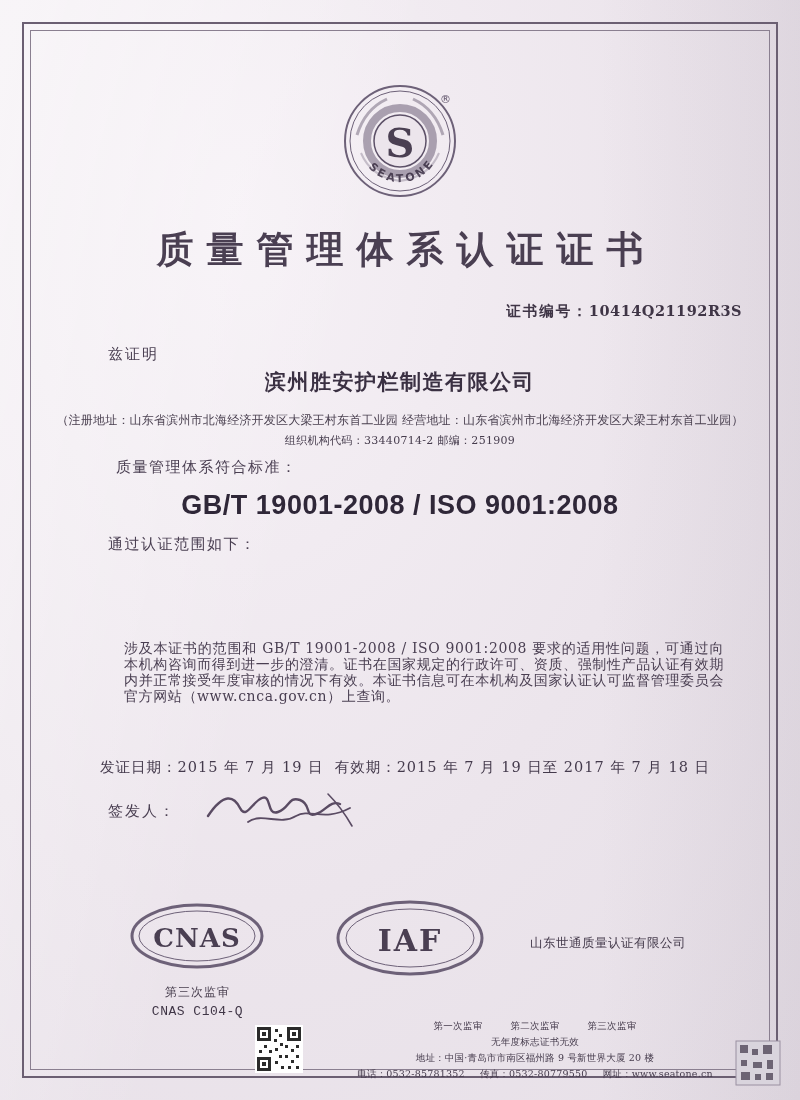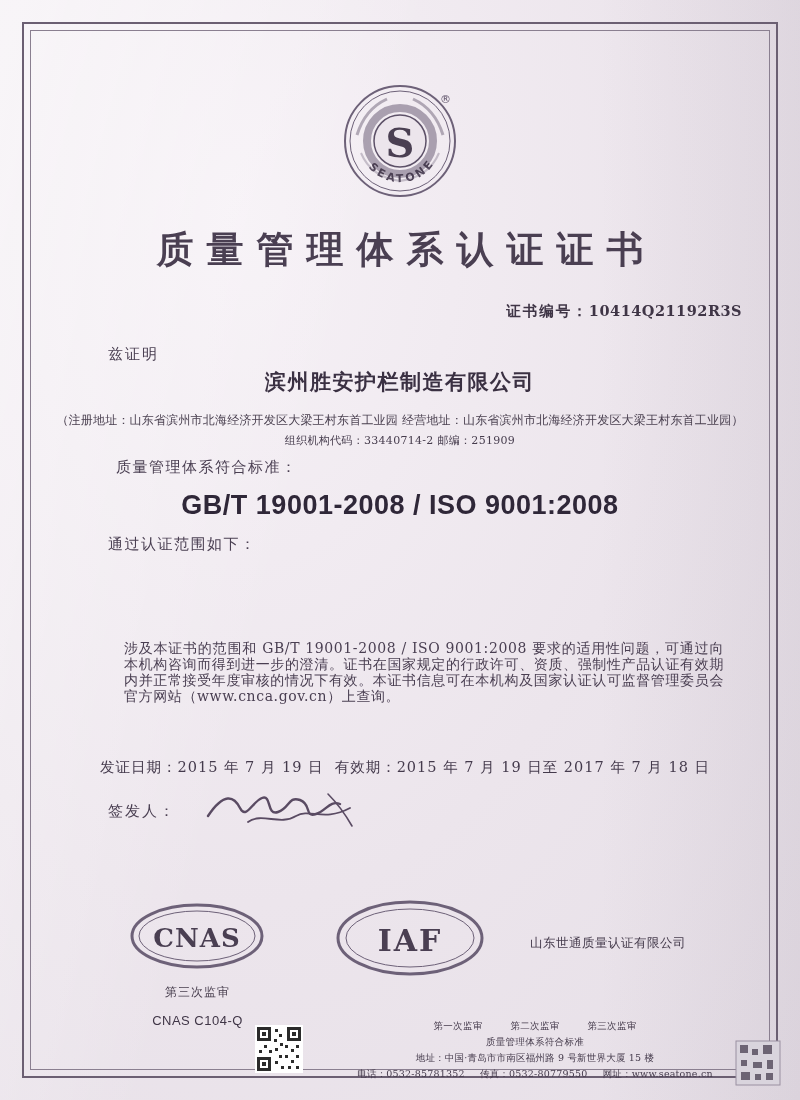--- a/index.html
+++ b/index.html
@@ -228,25 +228,25 @@
     text-align: center;
   }
   .cnas-sub {
     font-family: "DejaVu Serif", serif;
     font-size: 12px;
     color: #4a4050;
     letter-spacing: 1px;
     margin-top: 2px;
   }
   .cnas-code {
-    font-family: Liberation Sans, sans-serif;
+    font-family: Liberation Mono, monospace;
     font-size: 13px;
     color: #3f3546;
     letter-spacing: 0.5px;
-    margin-top: 12px;
+    margin-top: 3px;
   }
   .iaf {
     position: absolute;
     left: 295px;
     top: 858px;
     width: 150px;
   }
   .issuer-org {
     position: absolute;
     left: 490px;
@@ -429,22 +429,22 @@
         </g>
       </svg>
     </div>
 
     <div class="footer-block">
       <div class="audit-row">
         <span>第一次监审</span>
         <span>第二次监审</span>
         <span>第三次监审</span>
       </div>
-      <div class="footer-note">质量管理体系符合标准</div>
-      <div class="footer-line">地址：中国·青岛市市南区福州路 9 号新世界大厦 15 楼</div>
+      <div class="footer-note">无年度标志证书无效</div>
+      <div class="footer-line">地址：中国·青岛市市南区福州路 9 号新世界大厦 20 楼</div>
       <div class="footer-line">
         <span class="seg">电话：0532-85781352</span>
         <span class="seg">传真：0532-80779550</span>
         <span class="seg">网址：www.seatone.cn</span>
       </div>
     </div>
 
   </div>
 
   <div class="stamp">

